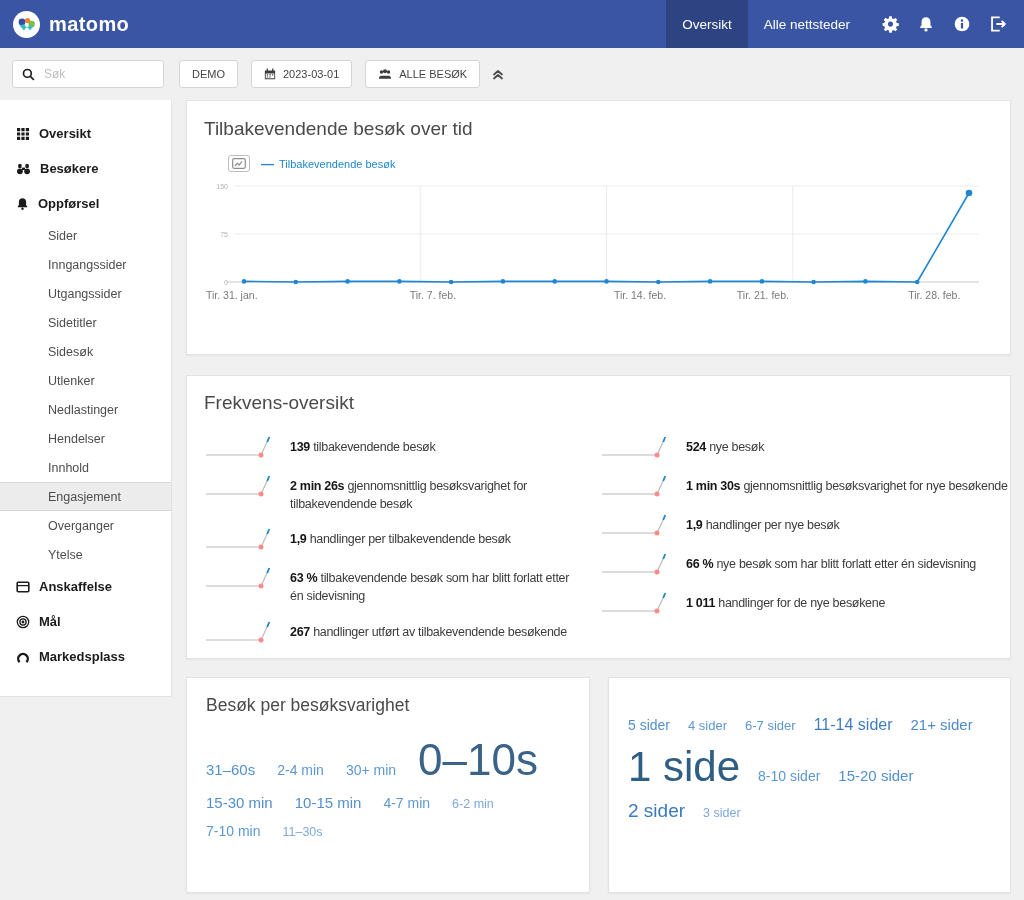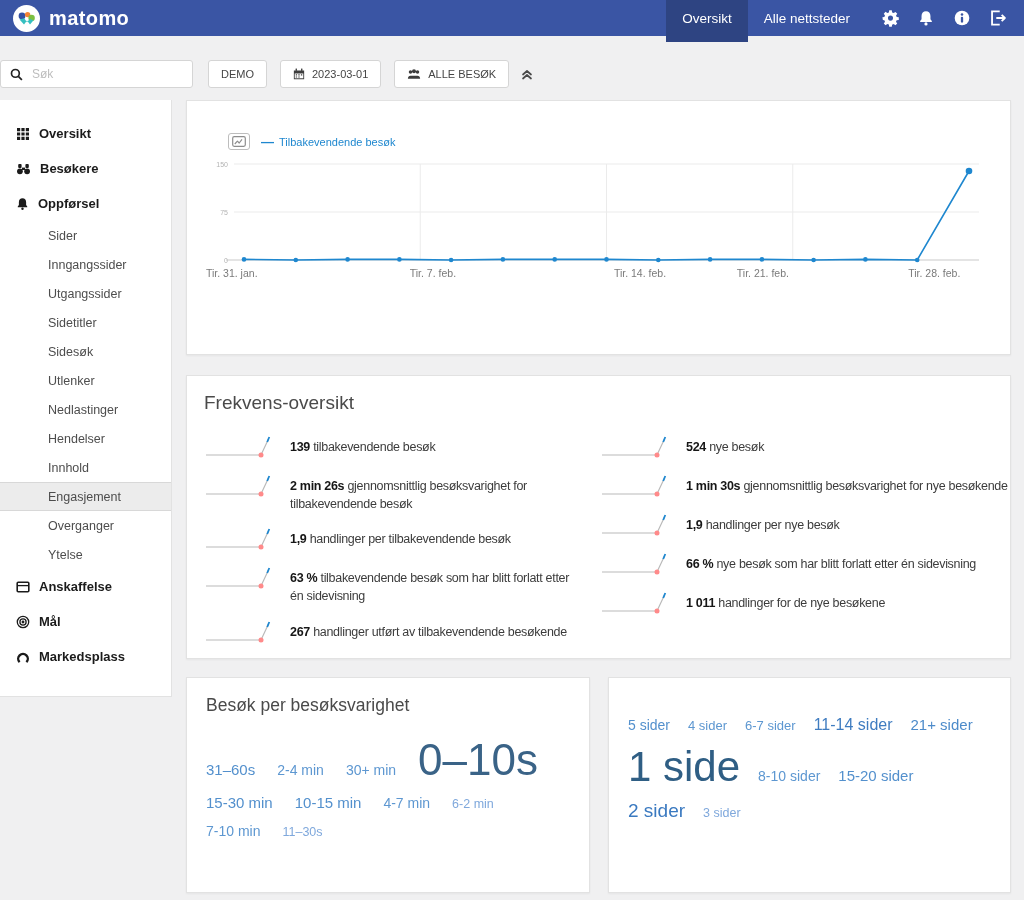--- a/index.html
+++ b/index.html
@@ -1,38 +1,38 @@
 <!DOCTYPE html>
 <html><head>
 <meta charset="utf-8">
 <style>
   html,body{margin:0;padding:0;}
   body{width:1024px;height:900px;position:relative;overflow:hidden;
        font-family:"Liberation Sans",sans-serif;background:#f0f0f1;}
   *{box-sizing:border-box;}
 
   
-  .navbar{position:absolute;top:0;left:0;right:0;height:36px;background:#3a55a4;
+  .navbar{position:absolute;top:0;left:0;right:0;height:48px;background:#3a55a4;
           display:flex;align-items:center;}
   .brand{display:flex;align-items:center;gap:9px;padding-left:13px;cursor:pointer;}
   .brand-circle{width:27px;height:27px;border-radius:50%;background:#fff;display:flex;
                 align-items:center;justify-content:center;}
   .brand-text{color:#fff;font-size:20px;font-weight:bold;letter-spacing:.4px;}
   .nav-spacer{flex:1;}
   .nav-tab{height:48px;display:flex;align-items:center;padding:0 16px;color:#fff;
            font-size:13.5px;cursor:pointer;white-space:nowrap;}
   .nav-tab.active{background:#2e4482;}
   .nav-icons{display:flex;align-items:center;padding:0 8px 0 6px;}
   .nav-icon-btn{width:36px;height:48px;display:flex;align-items:center;
                 justify-content:center;color:#fff;cursor:pointer;}
 
   
   .controls{position:absolute;top:48px;left:0;right:0;height:52px;display:flex;
             align-items:center;}
-  .search-box{margin-left:0;width:193px;height:28px;background:#fff;
+  .search-box{margin-left:12px;width:152px;height:28px;background:#fff;
               border:1px solid #d5d5d5;border-radius:3px;display:flex;align-items:center;
               gap:7px;padding:0 9px;}
   .search-box input{border:none;outline:none;width:100%;font-size:12px;color:#333;
                     font-family:"Liberation Sans",sans-serif;background:transparent;}
   .search-box input::placeholder{color:#bdbdbd;}
   .ctl-btn{height:28px;background:#fff;border:1px solid #d5d5d5;border-radius:3px;
            display:flex;align-items:center;gap:7px;padding:0 12px;font-size:11px;
            color:#454545;margin-left:13px;cursor:pointer;white-space:nowrap;}
   .collapse-btn{margin-left:11px;color:#4a4a4a;cursor:pointer;display:flex;align-items:center;}
 
@@ -252,20 +252,21 @@
           <path d="M3.6 12.2a4.8 4.8 0 1 1 6.8 0"></path>
         </svg>
       </span>
       <span>Markedsplass</span>
     </div>
   </div>
 
 <div class="main">
 
   <div class="card card1">
+    <div class="card-title">Tilbakevendende besøk over tid</div>
     <div class="legend-row">
       <span class="legend-export">
         <svg width="14" height="11" viewBox="0 0 14 11" fill="none" stroke="currentColor" stroke-width="1.2">
           <rect x="0.7" y="0.7" width="12.6" height="9.6" rx="1.5"></rect>
           <path d="M2.8 8l2.6-2.8 1.8 1.8 2.8-3.6" stroke-linejoin="round"></path>
         </svg>
       </span>
       <span class="legend-item">
         <span class="legend-dash">—</span>
         <span>Tilbakevendende besøk</span>

